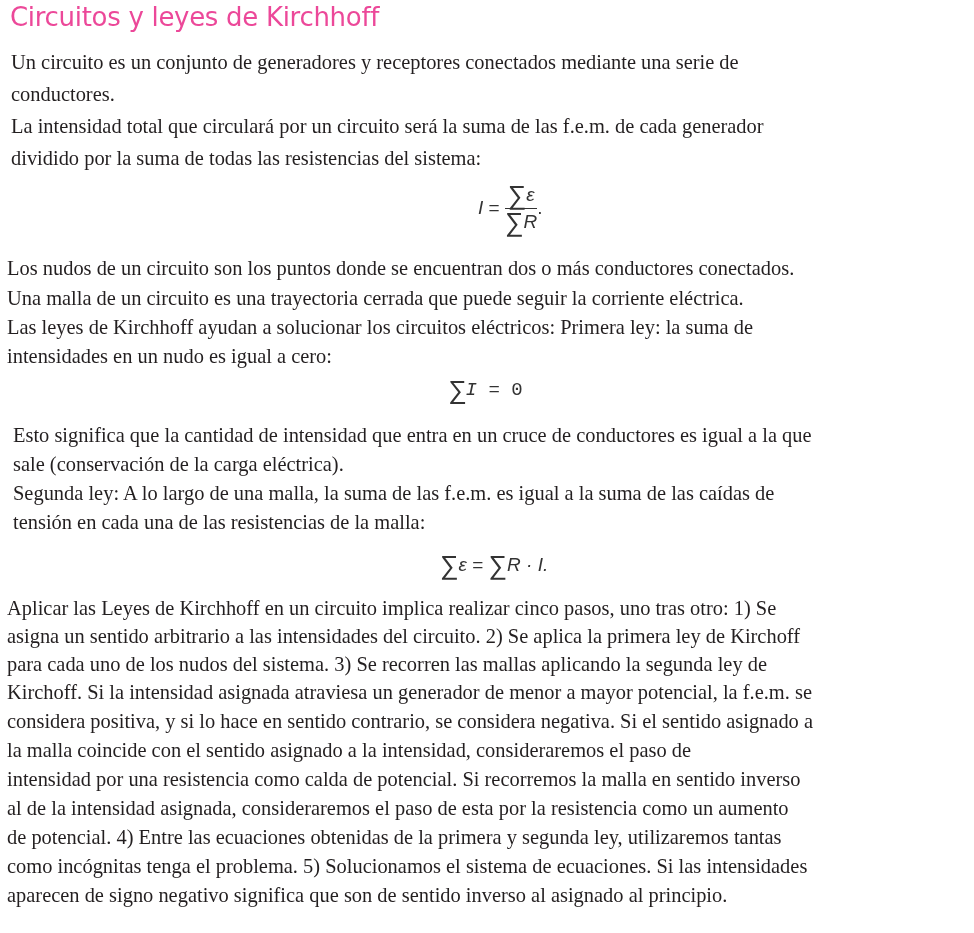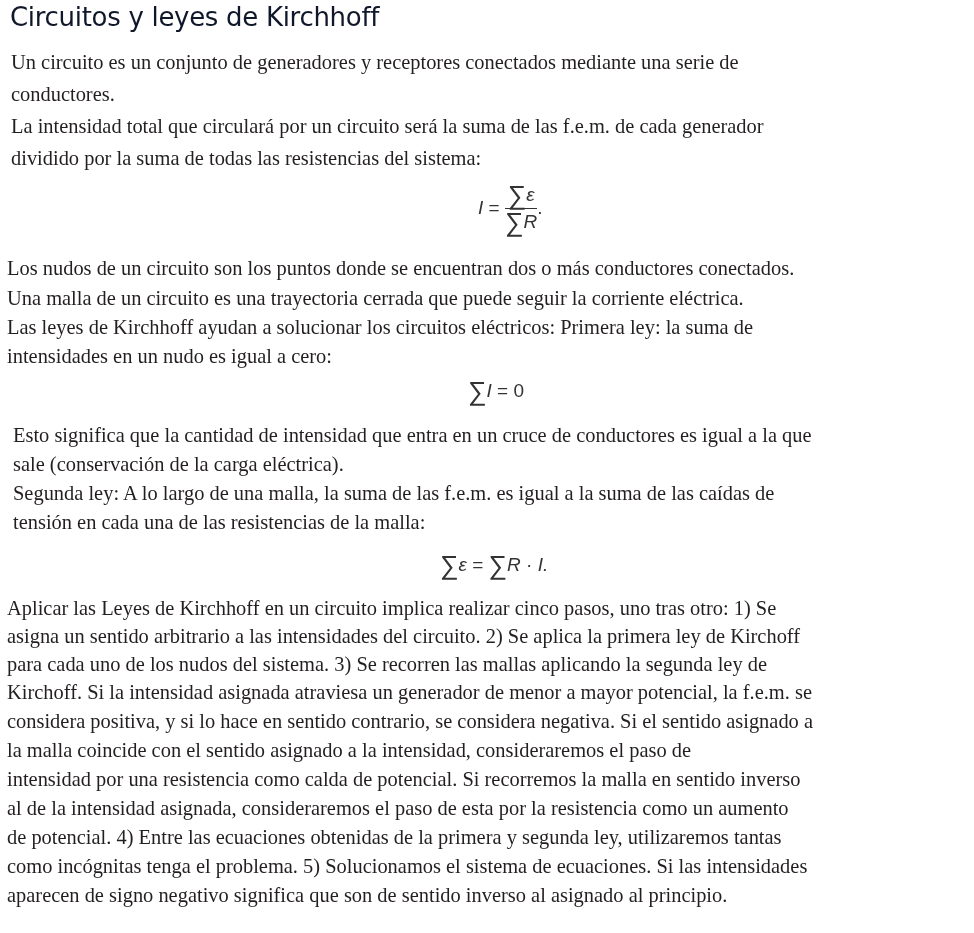--- a/index.html
+++ b/index.html
@@ -1,17 +1,17 @@
 <!DOCTYPE html>
 <html><head>
 <meta charset="utf-8">
 <style>
   html, body { margin:0; padding:0; background:#ffffff; }
   body { width:974px; height:933px; position:relative; overflow:hidden; color:#231f20; }
-  .title { position:absolute; left:10px; top:2px; font-family:"DejaVu Sans", sans-serif; font-size:26px; color:#0f172a; letter-spacing:-0.3px; white-space:nowrap; }
+  .title { position:absolute; left:10px; top:2px; font-family:"DejaVu Sans", sans-serif; font-size:26px; color:#ec4899; letter-spacing:-0.3px; white-space:nowrap; }
   .line { position:absolute; font-family:"Liberation Serif", "DejaVu Serif", serif; font-size:21.5px; white-space:nowrap; color:#231f20; transform-origin:left top; }
   .formula { position:absolute; font-family:"Liberation Sans", sans-serif; color:#333; font-size:19px; white-space:nowrap; }
   .sig { font-size:26px; vertical-align:-3px; }
   .it { font-style:italic; }
   .frac { display:inline-block; vertical-align:middle; text-align:center; }
   .frac > span { display:block; line-height:26px; }
   .frac .num { border-bottom:1.2px solid #333; padding:0 2px; }
 </style>
 </head>
 <body>
@@ -30,21 +30,21 @@
     <span class="num"><span class="sig">∑</span><span class="it">ε</span></span>
     <span class="den"><span class="sig">∑</span><span class="it">R</span></span>
   </span><span>.</span>
 </div>
 
 <div class="line" style="left: 7px; top: 256px; transform: scaleX(0.95);">Los nudos de un circuito son los puntos donde se encuentran dos o más conductores conectados.</div>
 <div class="line" style="left: 7px; top: 286px; transform: scaleX(0.95);">Una malla de un circuito es una trayectoria cerrada que puede seguir la corriente eléctrica.</div>
 <div class="line" style="left: 7px; top: 315px; transform: scaleX(0.95);">Las leyes de Kirchhoff ayudan a solucionar los circuitos eléctricos: Primera ley: la suma de</div>
 <div class="line" style="left: 7px; top: 344px; transform: scaleX(0.95);">intensidades en un nudo es igual a cero:</div>
 
-<div class="formula" style="left:468px;top:376px;">
+<div class="formula" style="left:450px;top:376px;font-family:Liberation Mono, monospace;">
   <span class="sig">∑</span><span class="it">I</span><span> = 0</span>
 </div>
 
 <div class="line" style="left: 13px; top: 423px; transform: scaleX(0.95);">Esto significa que la cantidad de intensidad que entra en un cruce de conductores es igual a la que</div>
 <div class="line" style="left: 13px; top: 452px; transform: scaleX(0.95);">sale (conservación de la carga eléctrica).</div>
 <div class="line" style="left: 13px; top: 481px; transform: scaleX(0.95);">Segunda ley: A lo largo de una malla, la suma de las f.e.m. es igual a la suma de las caídas de</div>
 <div class="line" style="left: 13px; top: 510px; transform: scaleX(0.95);">tensión en cada una de las resistencias de la malla:</div>
 
 <div class="formula" style="left:440px;top:550px;">
   <span class="sig">∑</span><span class="it">ε</span><span> = </span><span class="sig">∑</span><span class="it">R · I.</span>

